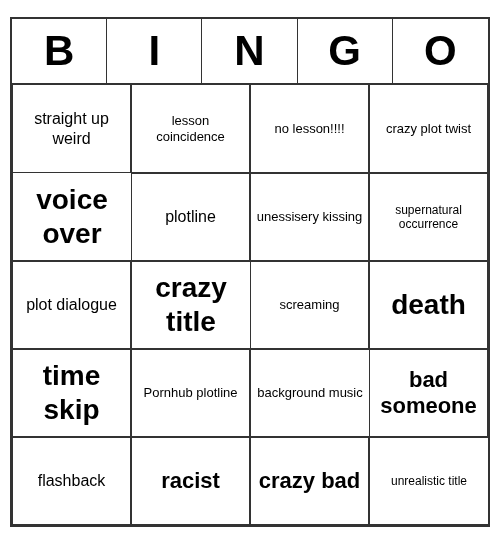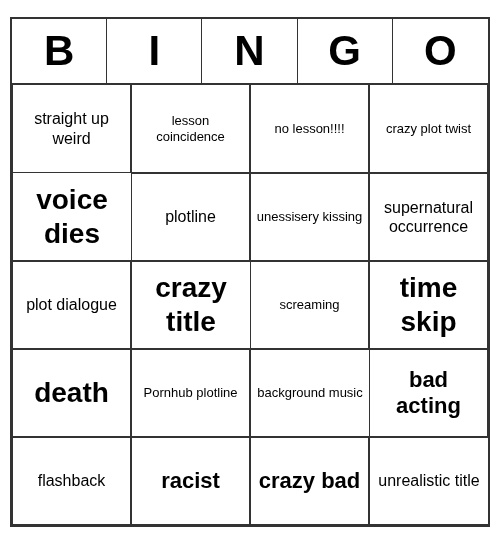--- a/index.html
+++ b/index.html
@@ -46,21 +46,21 @@
     }
     .bingo-cell:nth-child(5n) { border-right: none; }
     .bingo-cell:nth-child(-n+5) { border-top: none; }
     .cell-text {
       line-height: 1.2;
     }
     .size-xl { font-size: 28px; font-weight: bold; }
     .size-lg { font-size: 22px; font-weight: bold; }
     .size-md { font-size: 16px; }
     .size-sm { font-size: 13px; }
-    .size-xs { font-size: 16px; }
+    .size-xs { font-size: 12px; }
   </style>
 </head>
 <body>
 
 <div class="bingo-card">
   <div class="bingo-header">
   <div class="bingo-letter">B</div>
       <div class="bingo-letter">I</div>
       <div class="bingo-letter">N</div>
       <div class="bingo-letter">G</div>
@@ -73,54 +73,54 @@
       <div class="bingo-cell">
         <span class="cell-text size-sm">lesson coincidence</span>
       </div>
       <div class="bingo-cell">
         <span class="cell-text size-sm">no lesson!!!!</span>
       </div>
       <div class="bingo-cell">
         <span class="cell-text size-sm">crazy plot twist</span>
       </div>
       <div class="bingo-cell">
-        <span class="cell-text size-xl">voice dies</span>
+        <span class="cell-text size-xl">voice over</span>
       </div>
       <div class="bingo-cell">
         <span class="cell-text size-md">plotline</span>
       </div>
       <div class="bingo-cell">
         <span class="cell-text size-sm">unessisery kissing</span>
       </div>
       <div class="bingo-cell">
         <span class="cell-text size-xs">supernatural occurrence</span>
       </div>
       <div class="bingo-cell">
         <span class="cell-text size-md">plot dialogue</span>
       </div>
       <div class="bingo-cell">
         <span class="cell-text size-xl">crazy title</span>
       </div>
       <div class="bingo-cell">
         <span class="cell-text size-sm">screaming</span>
       </div>
       <div class="bingo-cell">
-        <span class="cell-text size-xl">time skip</span>
+        <span class="cell-text size-xl">death</span>
       </div>
       <div class="bingo-cell">
-        <span class="cell-text size-xl">death</span>
+        <span class="cell-text size-xl">time skip</span>
       </div>
       <div class="bingo-cell">
         <span class="cell-text size-sm">Pornhub plotline</span>
       </div>
       <div class="bingo-cell">
         <span class="cell-text size-sm">background music</span>
       </div>
       <div class="bingo-cell">
-        <span class="cell-text size-lg">bad acting</span>
+        <span class="cell-text size-lg">bad someone</span>
       </div>
       <div class="bingo-cell">
         <span class="cell-text size-md">flashback</span>
       </div>
       <div class="bingo-cell">
         <span class="cell-text size-lg">racist</span>
       </div>
       <div class="bingo-cell">
         <span class="cell-text size-lg">crazy bad</span>
       </div>

